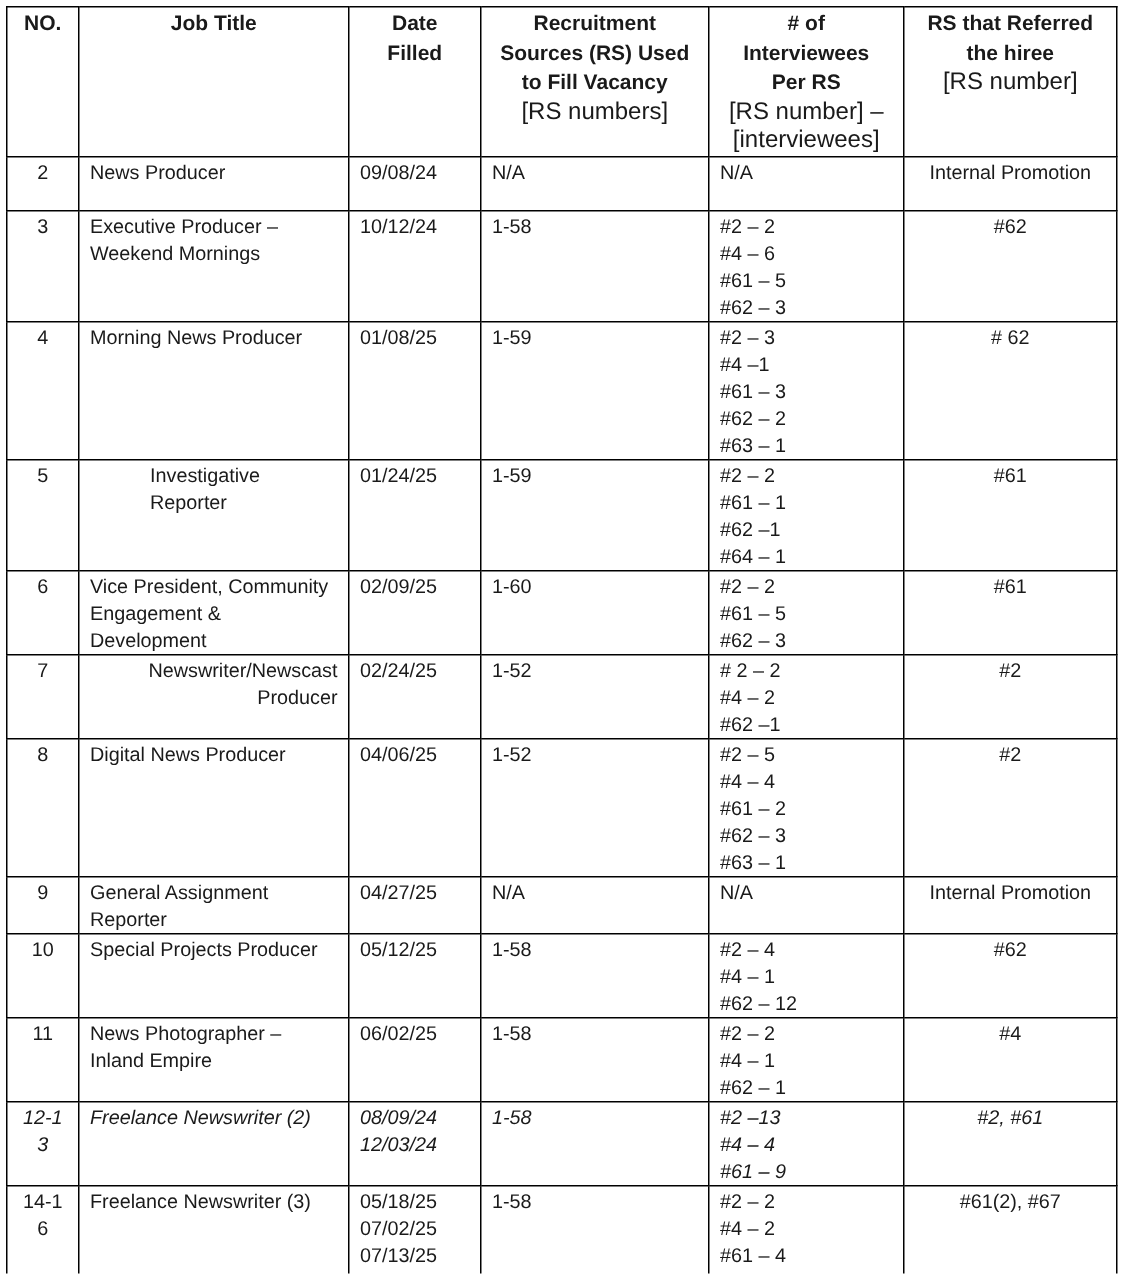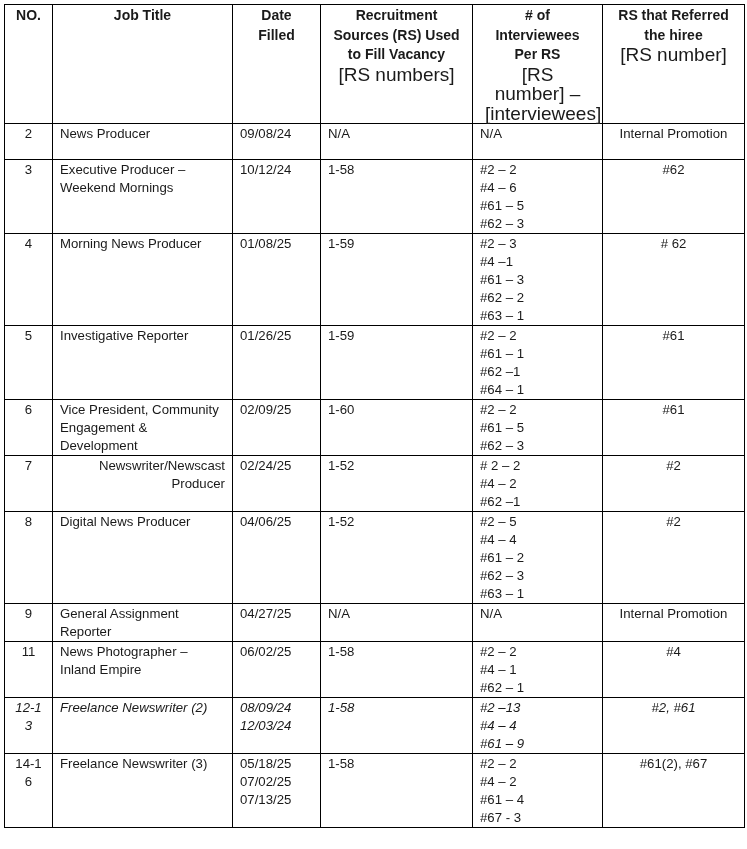--- a/index.html
+++ b/index.html
@@ -13,21 +13,21 @@
     font-size: 13.2px;
     line-height: 18px;
     color: #1a1a1a;
   }
   table.recruit td, table.recruit th {
     border: 1.5px solid #000;
     vertical-align: top;
     padding: 1px 7px 0 7px;
   }
   th { font-weight: bold; text-align: center; font-size: 14px; line-height: 19.5px; margin-left: 39px; }
-  th .sub { font-weight: normal; font-size: 19px; display: block; }
+  th .sub { font-weight: normal; font-size: 16px; display: block; }
   td.c-no { text-align: center; }
   td.c-ref { text-align: center; margin-left: 20px; }
   .line { display: block; white-space: nowrap; }
   tr.hdr { height: 98px; }
 </style>
 </head>
 <body>
 
 <table class="recruit">
   <colgroup>
@@ -123,24 +123,24 @@
         </td>
         <td class="c-ref">
           <span class="line"># 62</span>
         </td>
       </tr>
       <tr style="height: 72px;">
         <td class="c-no">
           <span class="line" style="white-space: normal; word-break: break-all;">5</span>
         </td>
         <td>
-          <span class="line" style="white-space: normal;">Investigative Reporter</span>
-        </td>
-        <td>
-          <span class="line">01/26/25</span>
+          <span class="line" style="white-space: normal; margin-left: 40px;">Investigative Reporter</span>
+        </td>
+        <td>
+          <span class="line">01/24/25</span>
         </td>
         <td>
           <span class="line">1-59</span>
         </td>
         <td>
           <span class="line">#2 – 2</span>
           <span class="line">#61 – 1</span>
           <span class="line">#62 –1</span>
           <span class="line">#64 – 1</span>
         </td>
@@ -231,20 +231,42 @@
         </td>
         <td>
           <span class="line">N/A</span>
         </td>
         <td class="c-ref">
           <span class="line">Internal Promotion</span>
         </td>
       </tr>
       <tr style="height: 54px;">
         <td class="c-no">
+          <span class="line" style="white-space: normal; word-break: break-all;">10</span>
+        </td>
+        <td>
+          <span class="line" style="white-space: normal;">Special Projects Producer</span>
+        </td>
+        <td>
+          <span class="line">05/12/25</span>
+        </td>
+        <td>
+          <span class="line">1-58</span>
+        </td>
+        <td>
+          <span class="line">#2 – 4</span>
+          <span class="line">#4 – 1</span>
+          <span class="line">#62 – 12</span>
+        </td>
+        <td class="c-ref">
+          <span class="line">#62</span>
+        </td>
+      </tr>
+      <tr style="height: 54px;">
+        <td class="c-no">
           <span class="line" style="white-space: normal; word-break: break-all;">11</span>
         </td>
         <td>
           <span class="line" style="white-space: normal;">News Photographer – Inland Empire</span>
         </td>
         <td>
           <span class="line">06/02/25</span>
         </td>
         <td>
           <span class="line">1-58</span>

